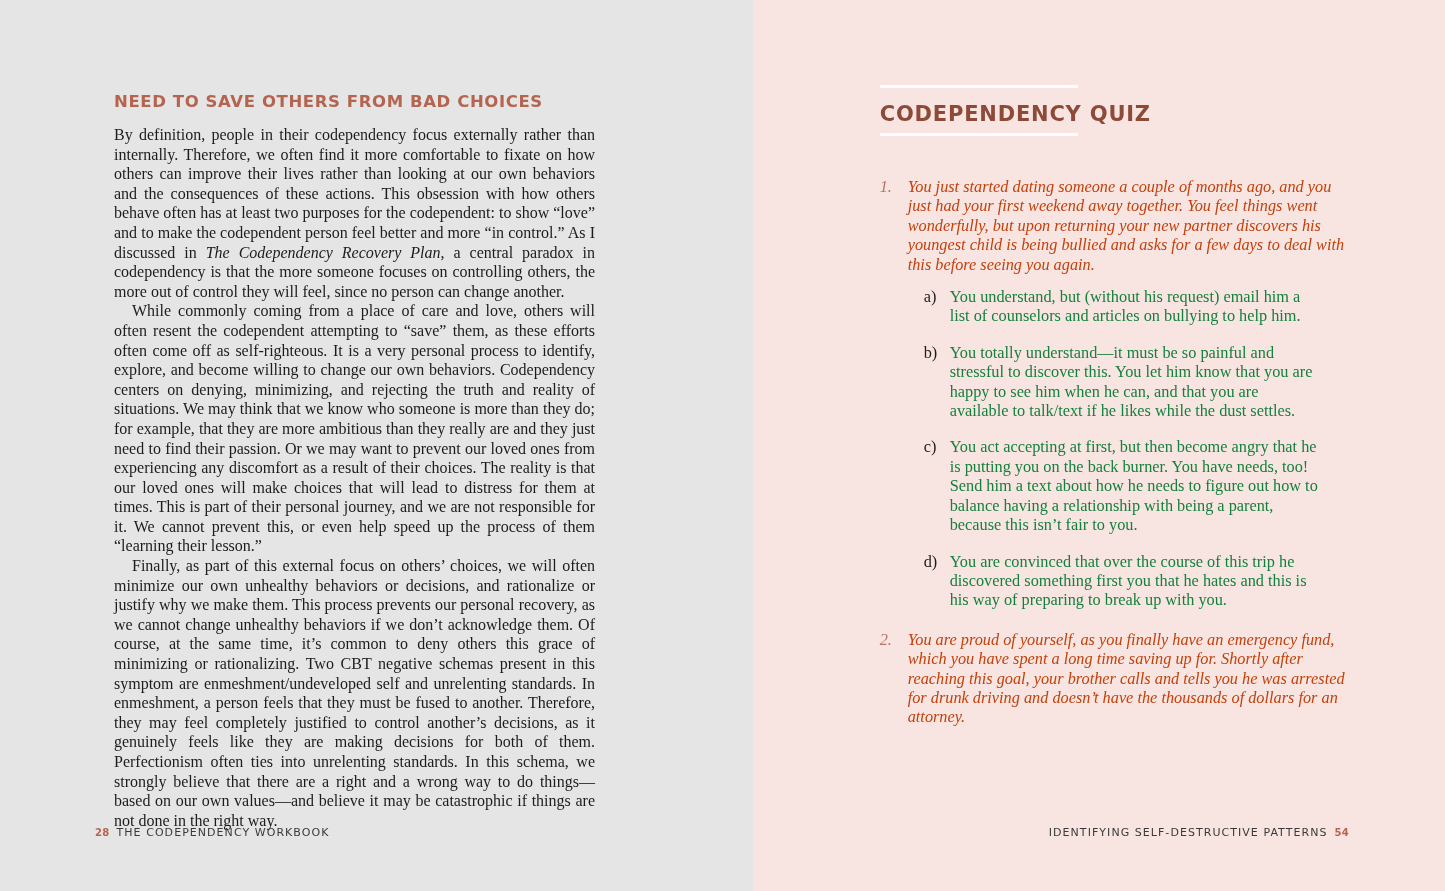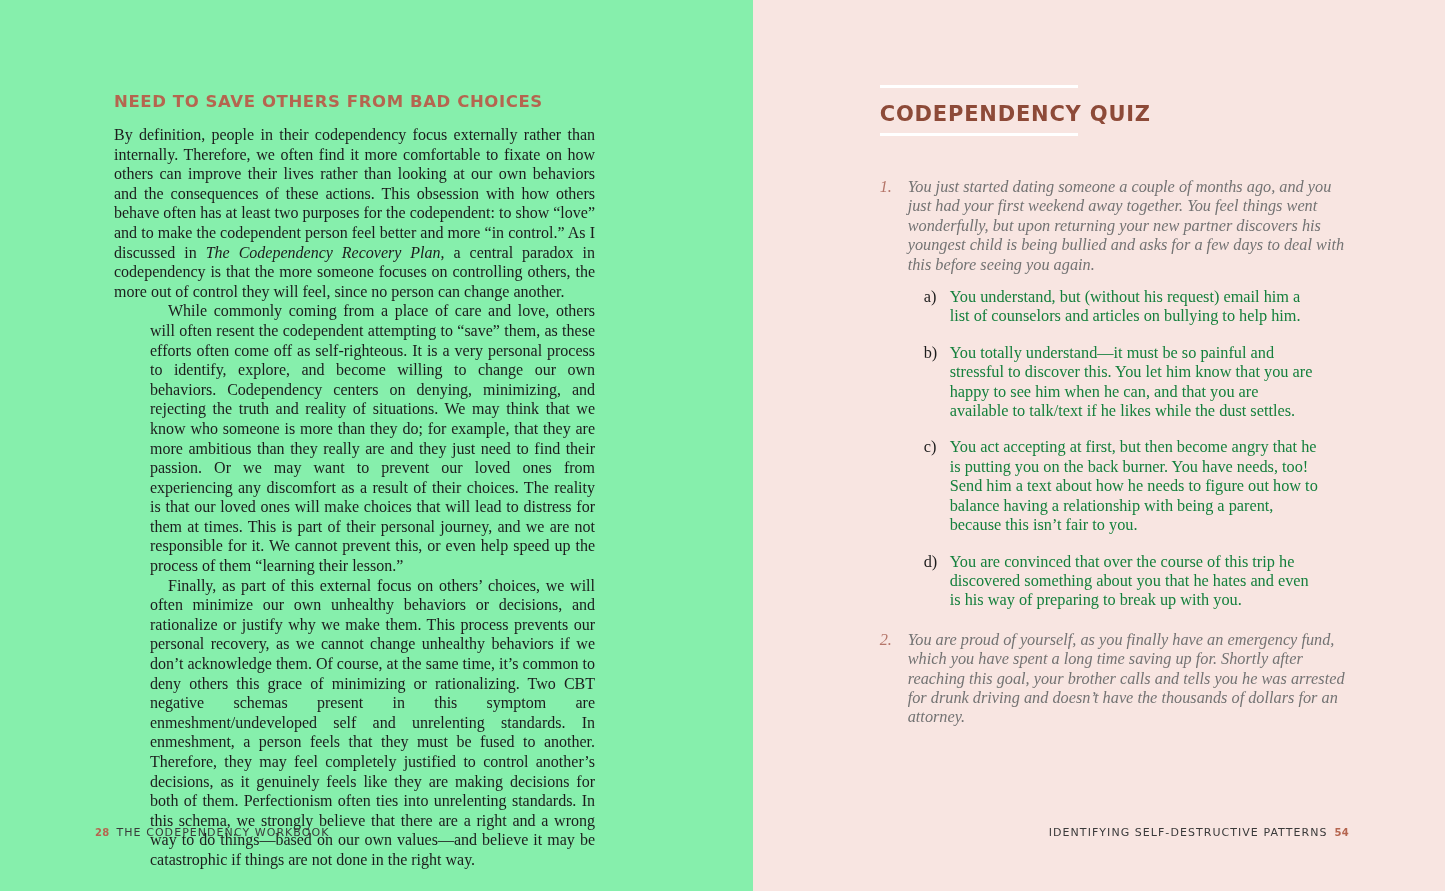--- a/index.html
+++ b/index.html
@@ -17,21 +17,21 @@
     position: relative;
     width: 1445px;
     height: 891px;
     display: flex;
   }
   
   .page-left {
     position: relative;
     width: 785px;
     height: 891px;
-    background: #86efac;
+    background: #e5e5e5;
     box-sizing: border-box;
   }
   .left-content {
     position: absolute;
     left: 114px;
     top: 92px;
     width: 481px;
   }
   .section-heading {
     font-family: "DejaVu Sans", sans-serif;
@@ -46,21 +46,20 @@
     font-family: "Liberation Serif", serif;
     font-size: 16px;
     line-height: 19.6px;
     color: #1c1c1c;
     margin: 0;
     text-align: justify;
     hyphens: none;
   }
   .body-par.indent {
     text-indent: 18px;
-    margin-left: 36px;
   }
   .body-par em {
     font-style: italic;
   }
   .footer-left {
     position: absolute;
     left: 95px;
     bottom: 52px;
     display: flex;
     align-items: baseline;
@@ -131,21 +130,21 @@
     line-height: 19.4px;
     color: #b5766a;
     width: 28px;
     flex: 0 0 28px;
   }
   .q-stem {
     font-family: "Liberation Serif", serif;
     font-style: italic;
     font-size: 16.3px;
     line-height: 19.4px;
-    color: #737373;
+    color: #c2410c;
     flex: 1;
   }
   .answers {
     margin: 13px 0 0 44px;
     width: 395px;
   }
   .ans {
     display: flex;
     margin-bottom: 17px;
   }
@@ -223,21 +222,21 @@
         <div class="ans">
           <span class="ans-letter">b)</span>
           <span class="ans-text">You totally understand—it must be so painful and stressful to discover this. You let him know that you are happy to see him when he can, and that you are available to talk/text if he likes while the dust settles.</span>
         </div>
         <div class="ans">
           <span class="ans-letter">c)</span>
           <span class="ans-text">You act accepting at first, but then become angry that he is putting you on the back burner. You have needs, too! Send him a text about how he needs to figure out how to balance having a relationship with being a parent, because this isn’t fair to you.</span>
         </div>
         <div class="ans">
           <span class="ans-letter">d)</span>
-          <span class="ans-text">You are convinced that over the course of this trip he discovered something about you that he hates and even is his way of preparing to break up with you.</span>
+          <span class="ans-text">You are convinced that over the course of this trip he discovered something first you that he hates and this is his way of preparing to break up with you.</span>
         </div>
       </div>
 
       <div class="q-item q2-wrap">
         <span class="q-num">2.</span>
         <span class="q-stem">You are proud of yourself, as you finally have an emergency fund, which you have spent a long time saving up for. Shortly after reaching this goal, your brother calls and tells you he was arrested for drunk driving and doesn’t have the thousands of dollars for an attorney.</span>
       </div>
 
     </div>
 

